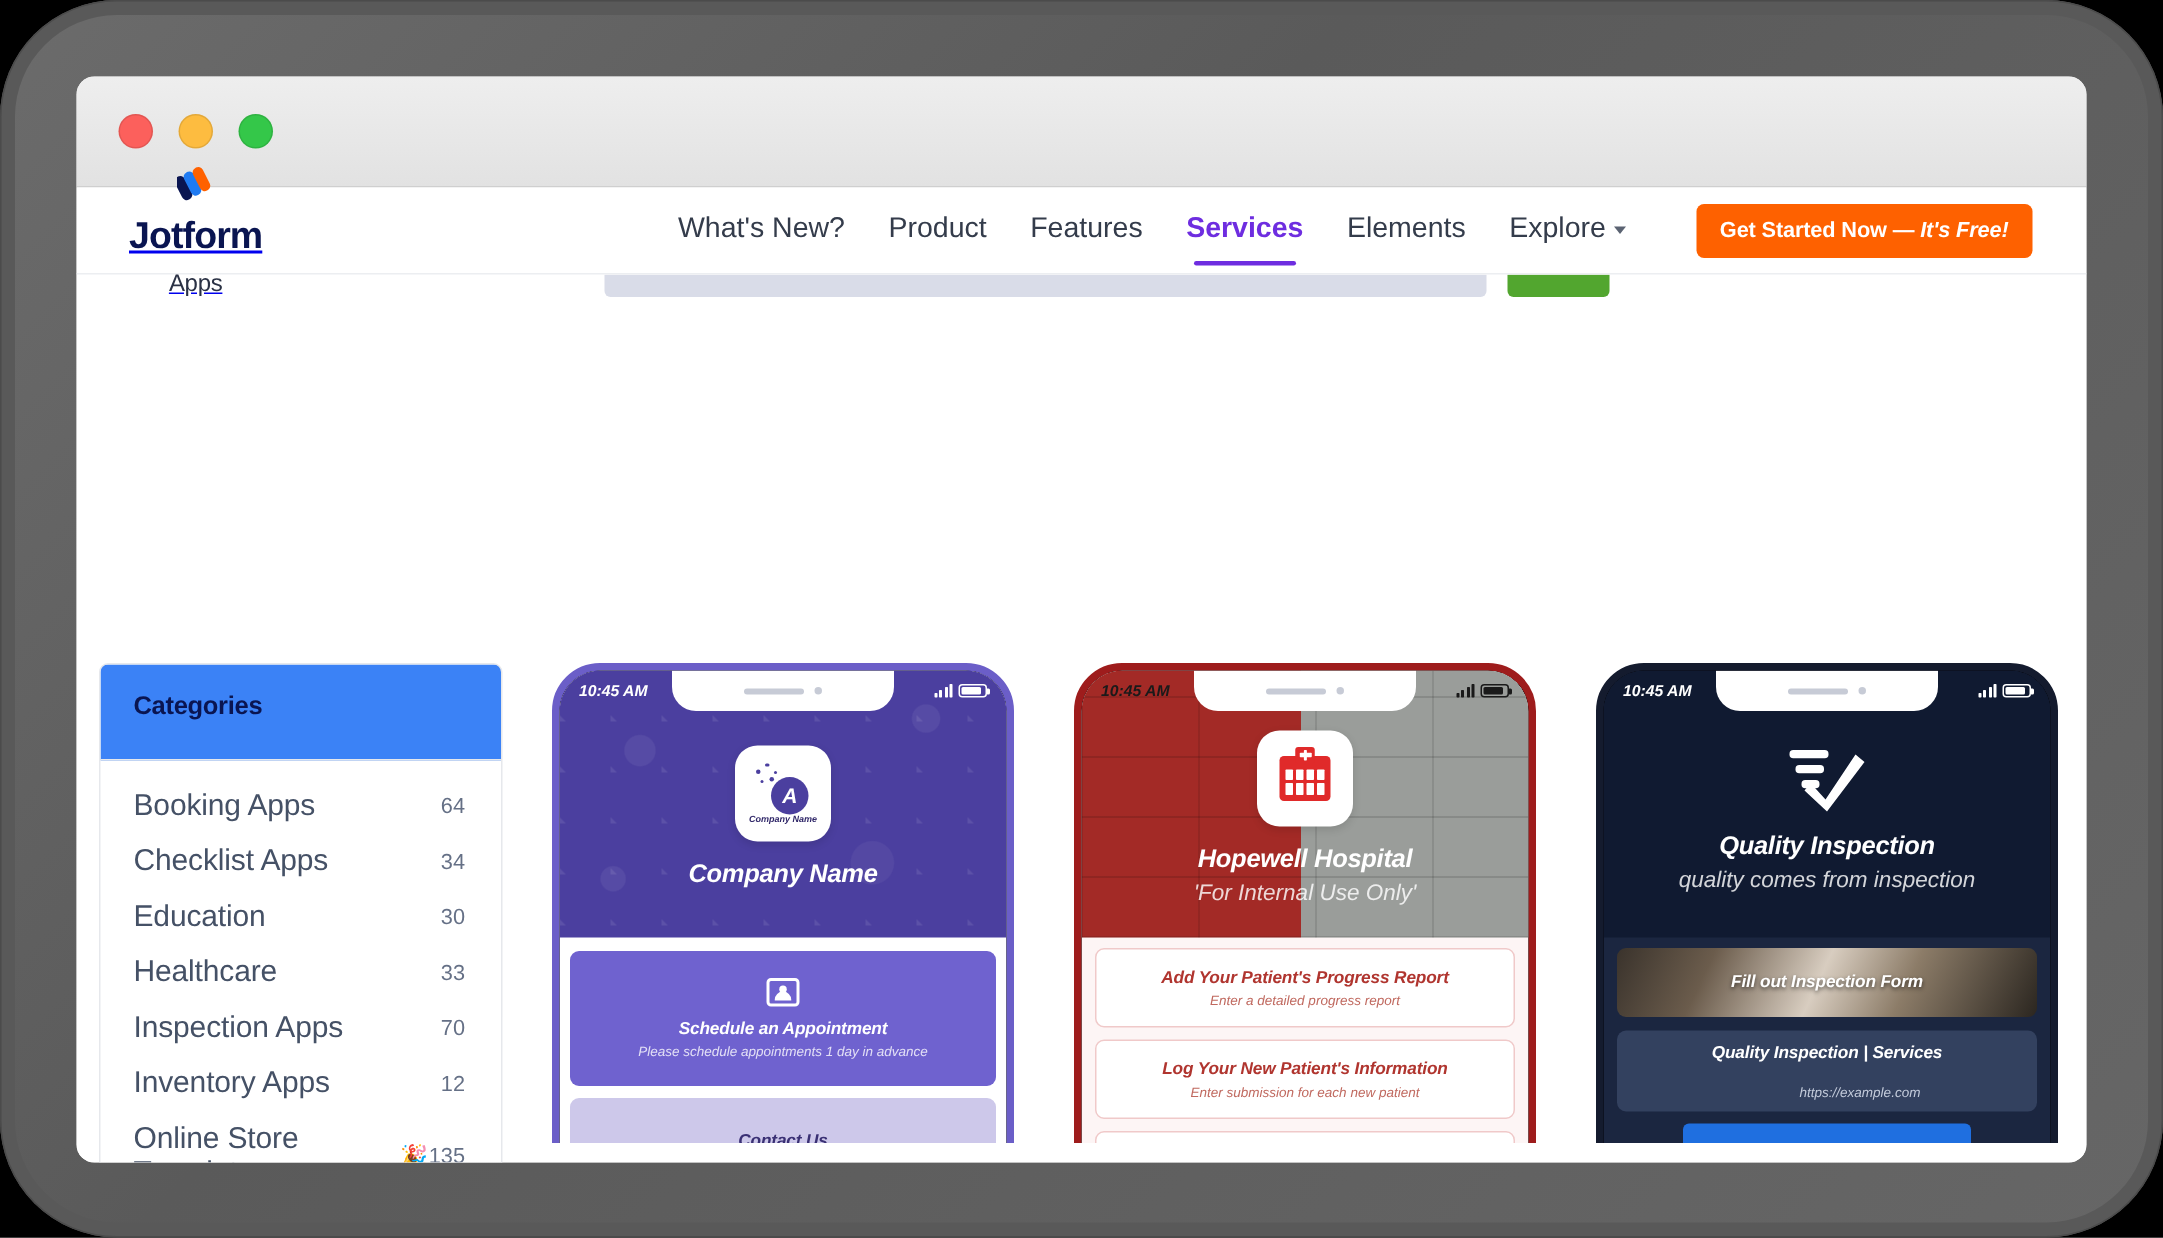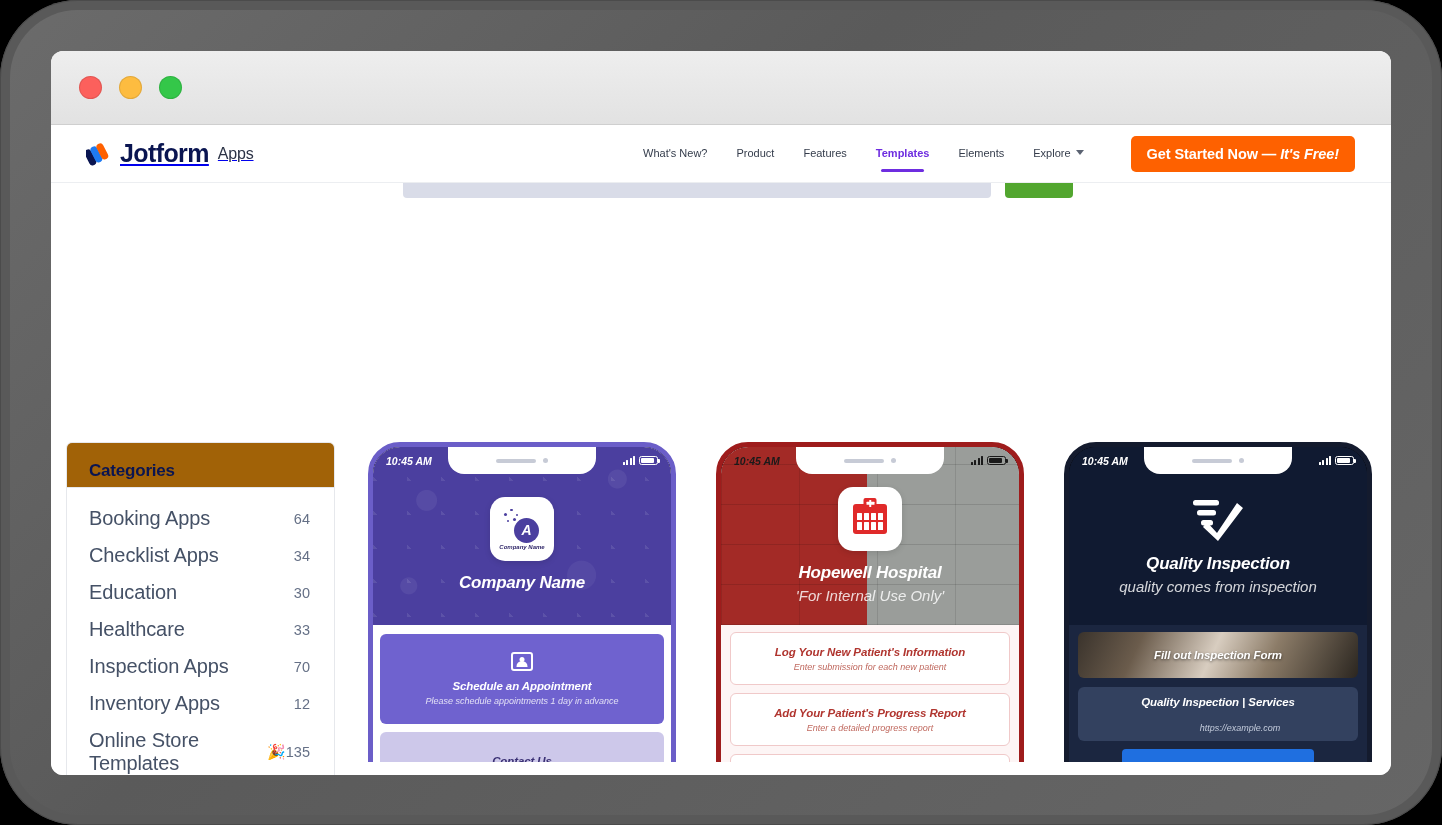--- a/index.html
+++ b/index.html
@@ -50,35 +50,35 @@
   
   #site-header {
     height: 58px;
     background: #fff;
     border-bottom: 1px solid #eceef1;
     display: flex; align-items: center;
     padding: 0 36px 0 35px;
     position: relative;
     z-index: 5;
   }
-  #brand { display: flex; align-items: center; gap: 9px; }
+  #brand { display: flex; align-items: center; gap: 9px; flex-direction: column; }
   #brand-logo { width: 25px; height: 25px; position: relative; display:block; }
   #brand-name {
     font-size: 25px; font-weight: bold; color: #0a1551;
     letter-spacing: -0.6px;
   }
   #brand-suffix {
     font-size: 16px; color: #2b3245; letter-spacing: -0.2px;
   }
   #main-nav {
     margin-left: auto;
     display: flex; align-items: center; gap: 29px;
   }
   .nav-link {
-    font-size: 11px; color: #343c4b; text-decoration: none;
+    font-size: 19px; color: #343c4b; text-decoration: none;
     white-space: nowrap; position: relative; padding-bottom: 2px;
   }
   .nav-link.active { color: #6e2de0; font-weight: bold; }
   .nav-link.active::after {
     content: ""; position: absolute;
     left: 5px; right: 5px; bottom: -11px; height: 3px;
     background: #6e2de0; border-radius: 2px;
   }
   .nav-link .caret {
     display: inline-block; margin-left: 5px;
@@ -141,23 +141,23 @@
   #categories-card {
     width: 269px; flex: none;
     margin-left: 0;
     background: #fff;
     border: 1px solid #e6e8ec;
     border-radius: 6px;
     overflow: hidden;
     align-self: flex-start;
   }
   #categories-header {
-    background: #a16207;
+    background: #3b82f6;
     border-bottom: 1px solid #e6e8ec;
-    padding: 18px 22px 6px;
+    padding: 18px 22px 25px;
   }
   #categories-title {
     font-size: 17px; font-weight: bold; color: #0a1551;
     letter-spacing: -0.2px;
   }
   #categories-list { padding: 12px 0 8px; }
   .category-item {
     display: flex; align-items: center;
     padding: 7px 24px 7px 22px;
     cursor: pointer;
@@ -401,21 +401,21 @@
       <a class="nav-link" href="#">
         <span>What's New?</span>
       </a>
       <a class="nav-link" href="#">
         <span>Product</span>
       </a>
       <a class="nav-link" href="#">
         <span>Features</span>
       </a>
       <a class="nav-link active" href="#">
-        <span>Templates</span>
+        <span>Services</span>
       </a>
       <a class="nav-link" href="#">
         <span>Elements</span>
       </a>
       <a class="nav-link" href="#">
         <span>Explore</span><span class="caret"></span>
       </a>
       <button id="cta-button">
         <span>Get Started Now — </span><span class="free">It's Free!</span>
       </button>
@@ -573,26 +573,26 @@
                         <i></i>
                         <i></i>
                     </span>
                   </div>
                   <div class="hero-title" style="position:relative;z-index:2">Hopewell Hospital</div>
                   <div class="hero-sub" style="position:relative;z-index:2">'For Internal Use Only'</div>
                 </div>
 
                 <div class="hosp-body">
                   <div class="tile tile-hosp">
+                    <div class="tile-title">Add Your Patient's Progress Report</div>
+                    <div class="tile-sub" style="color:#c0695f">Enter a detailed progress report</div>
+                  </div>
+                  <div class="tile tile-hosp">
                     <div class="tile-title">Log Your New Patient's Information</div>
                     <div class="tile-sub" style="color:#c0695f">Enter submission for each new patient</div>
-                  </div>
-                  <div class="tile tile-hosp">
-                    <div class="tile-title">Add Your Patient's Progress Report</div>
-                    <div class="tile-sub" style="color:#c0695f">Enter a detailed progress report</div>
                   </div>
                   <div class="tile tile-hosp" style="height:20px"></div>
                 </div>
 
               </div>
             </div>
           </div>
 
         </div>
 

